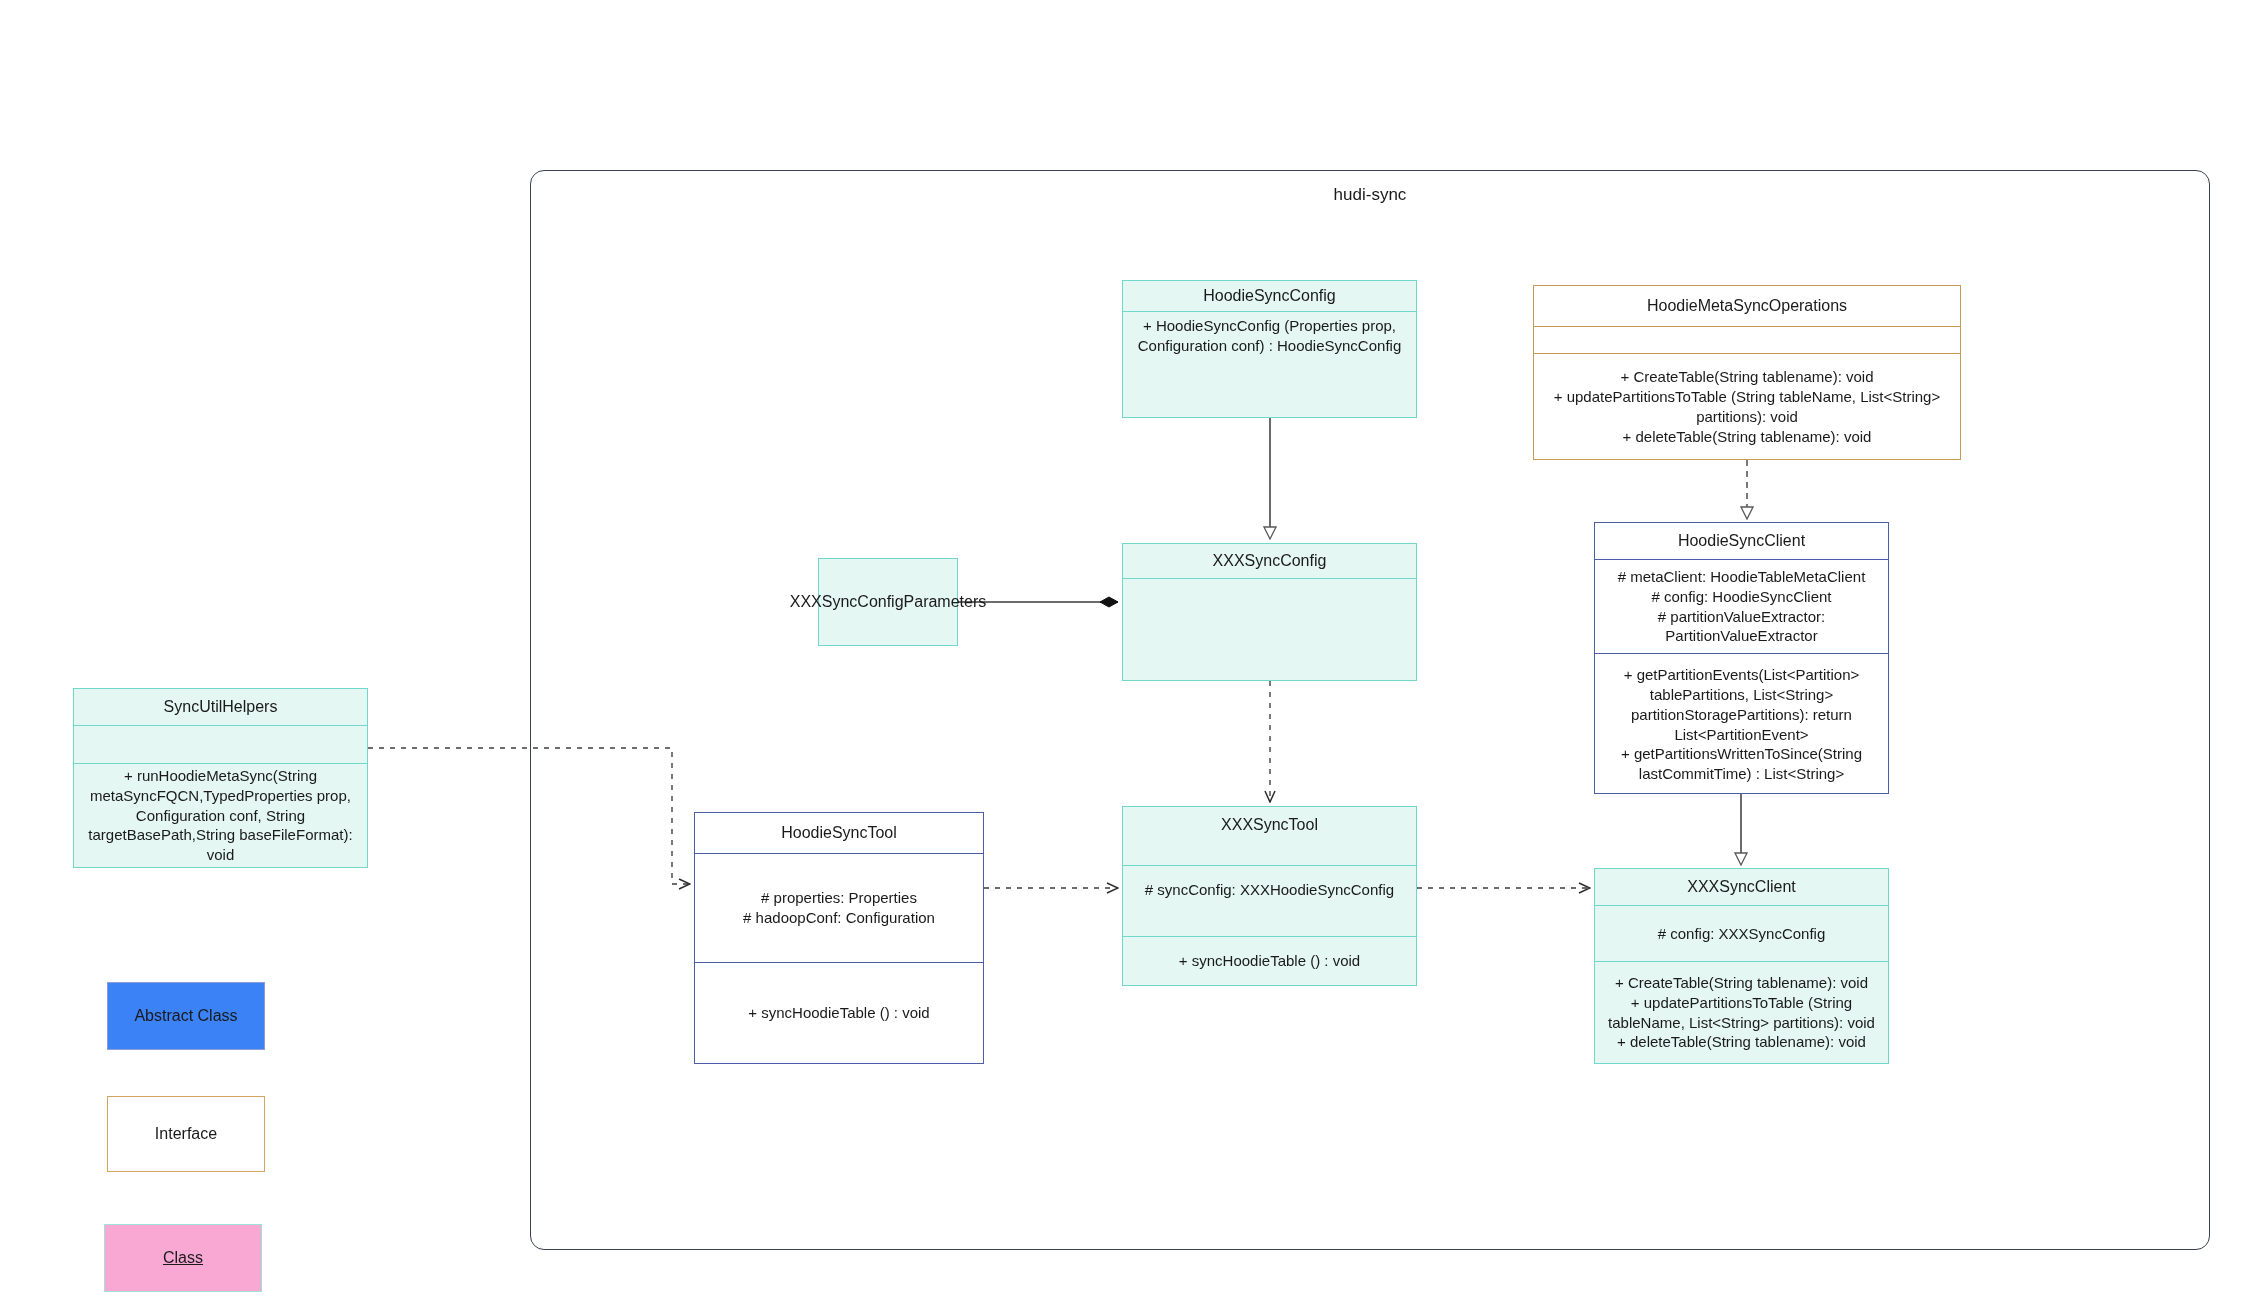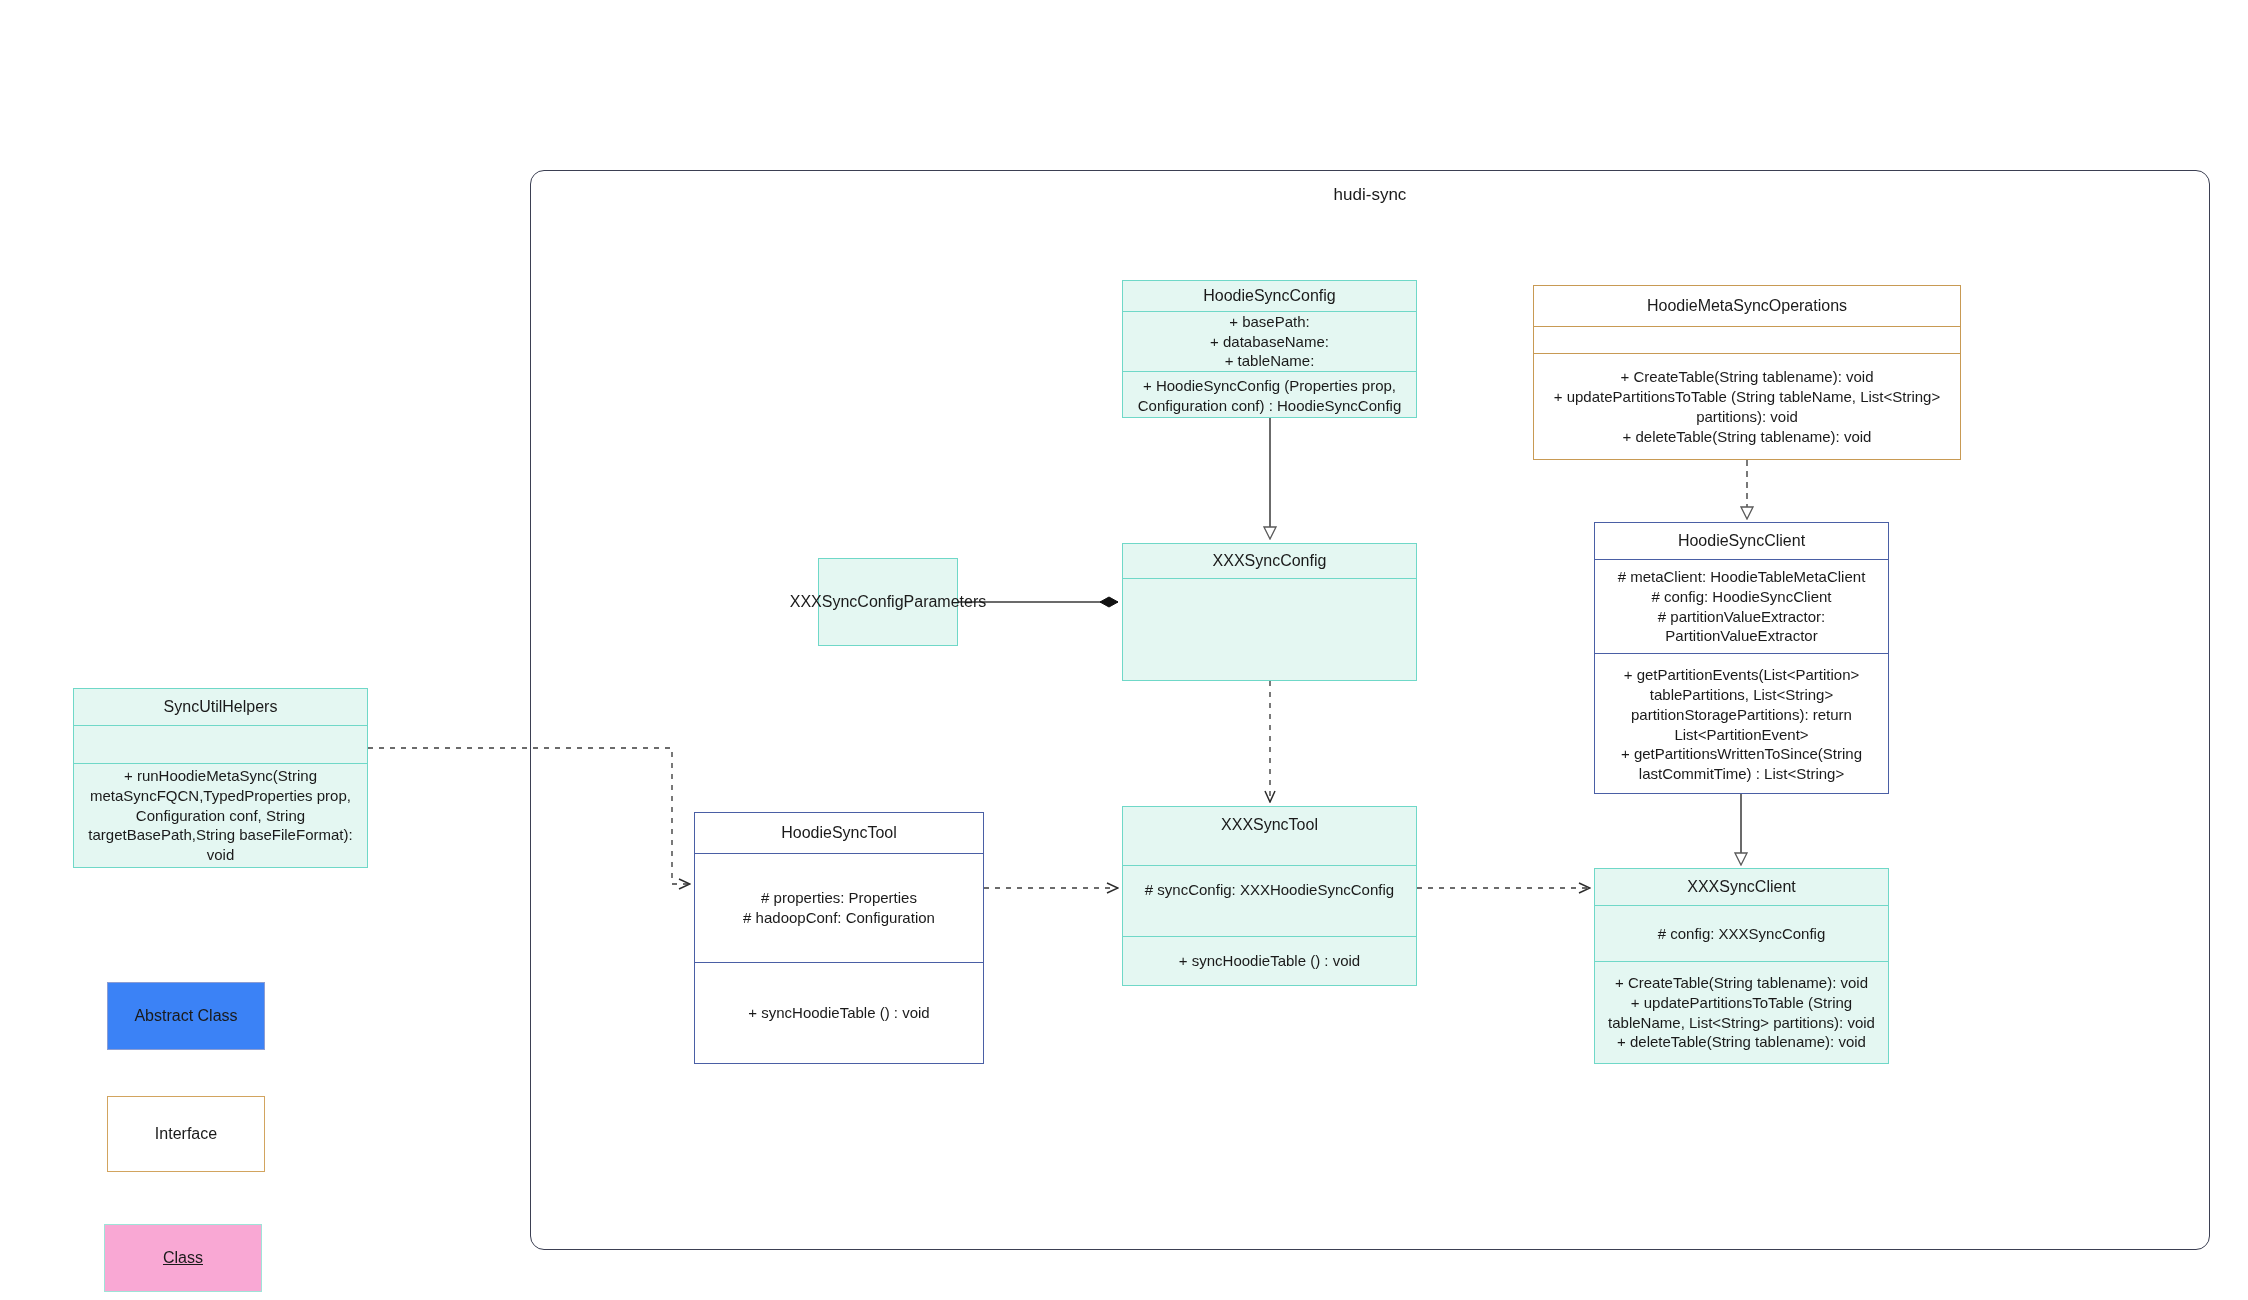--- a/index.html
+++ b/index.html
@@ -145,25 +145,20 @@
     </g>
 
     <g>
       <path d="M1417,888 L1590,888" stroke="#6b6b6b" stroke-width="1.8" fill="none" stroke-dasharray="5,6" marker-end="url(#m-open-arrow)"></path>
     </g>
   </svg>
 
   <div id="classes-root">
       <div class="uml " style="left: 1122px; top: 280px; width: 295px; height: 138px;">
         <div class="sec name" style="height: 30px;">HoodieSyncConfig</div>
-        <div class="sec" style="height: 60px;">
-          <span class="ln">+   basePath:</span>
-          <span class="ln">+   databaseName:</span>
-          <span class="ln">+   tableName:</span>
-        </div>
         <div class="sec" style="height: 48px;">
           <span class="ln">+   HoodieSyncConfig (Properties prop, Configuration conf) : HoodieSyncConfig</span>
         </div>
       </div>
       <div class="uml iface" style="left: 1533px; top: 285px; width: 428px; height: 175px;">
         <div class="sec name" style="height: 40px;">HoodieMetaSyncOperations</div>
         <div class="sec" style="height: 135px;"></div>
         <div class="sec">
           <span class="ln">+   CreateTable(String tablename): void</span>
           <span class="ln">+   updatePartitionsToTable (String tableName, List&lt;String&gt; partitions): void</span>

